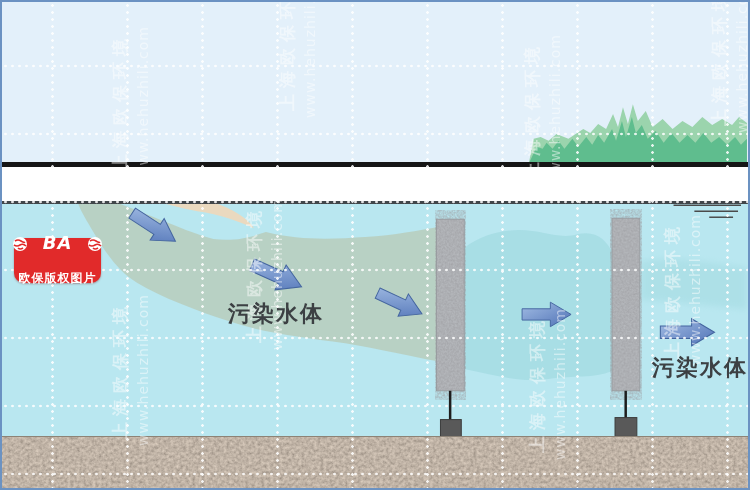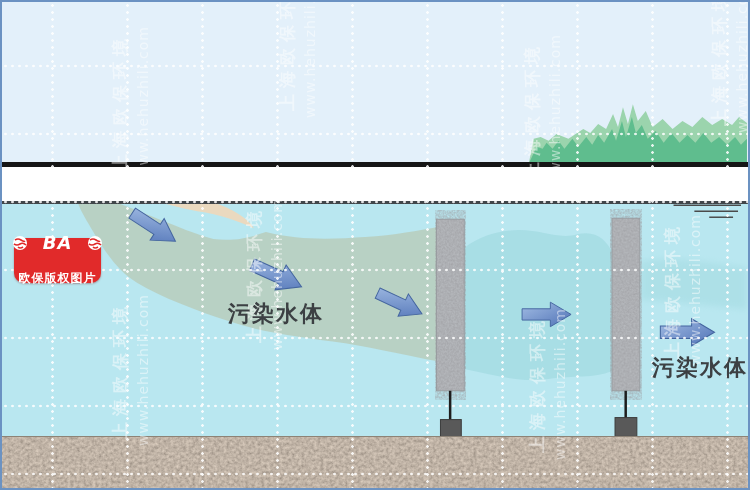--- a/index.html
+++ b/index.html
@@ -28,21 +28,21 @@
     color:rgba(255,255,255,0.48); white-space:nowrap; pointer-events:none;}
   .wm-cn{font-size:17px; letter-spacing:6px; font-weight:bold;}
   .wm-url{font-size:14px; letter-spacing:1px;}
   .label{position:absolute; font-weight:bold; font-size:22px; color:#3c4043; letter-spacing:2px; white-space:nowrap;}
   .label-polluted{left:226px; top:297px;}
   .label-restored{left:650px; top:351px;}
   .badge{position:absolute; left:12px; top:236px; width:87px; height:45px;
     background:var(--badge-red,#e12a2a); border-radius:10px;
     display:flex; flex-direction:column; align-items:center; justify-content:center;
     box-shadow:0 1px 2px rgba(120,30,30,.4); color:#fff;}
-  .badge-logo{display:flex; align-items:center; gap:15px; height:20px;}
+  .badge-logo{display:flex; align-items:flex-end; gap:15px; height:20px;}
   .badge-logo-text{font-weight:bold; font-style:italic; font-size:18px; line-height:18px; letter-spacing:1px;}
   .badge-caption{font-size:12px; font-weight:bold; letter-spacing:1px; margin-top:18px;}
   .globe{width:16px; height:16px;}
 </style>
 </head>
 <body>
 
 <div class="frame">
 
   <div class="sky"></div>

